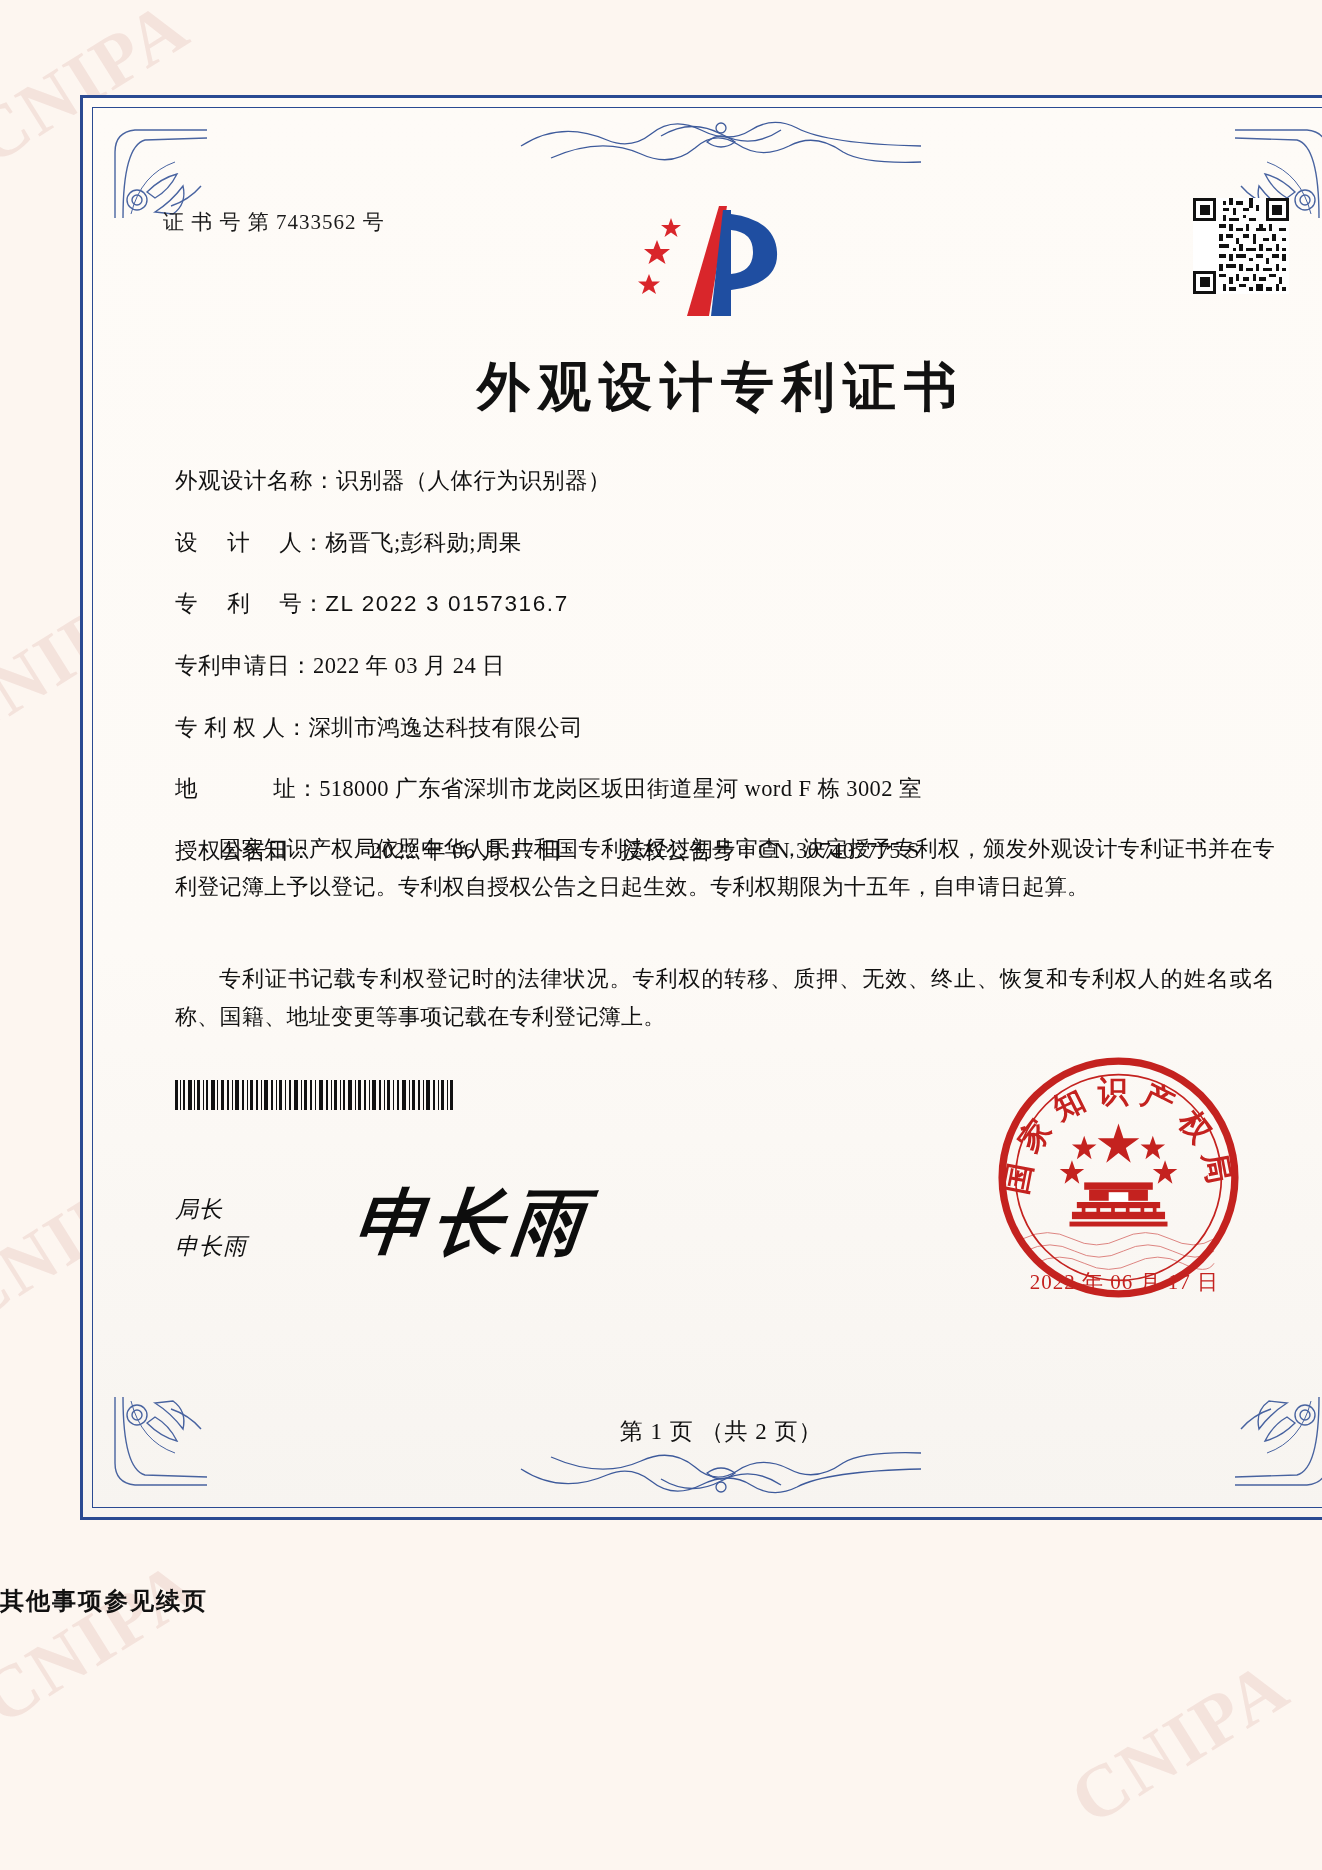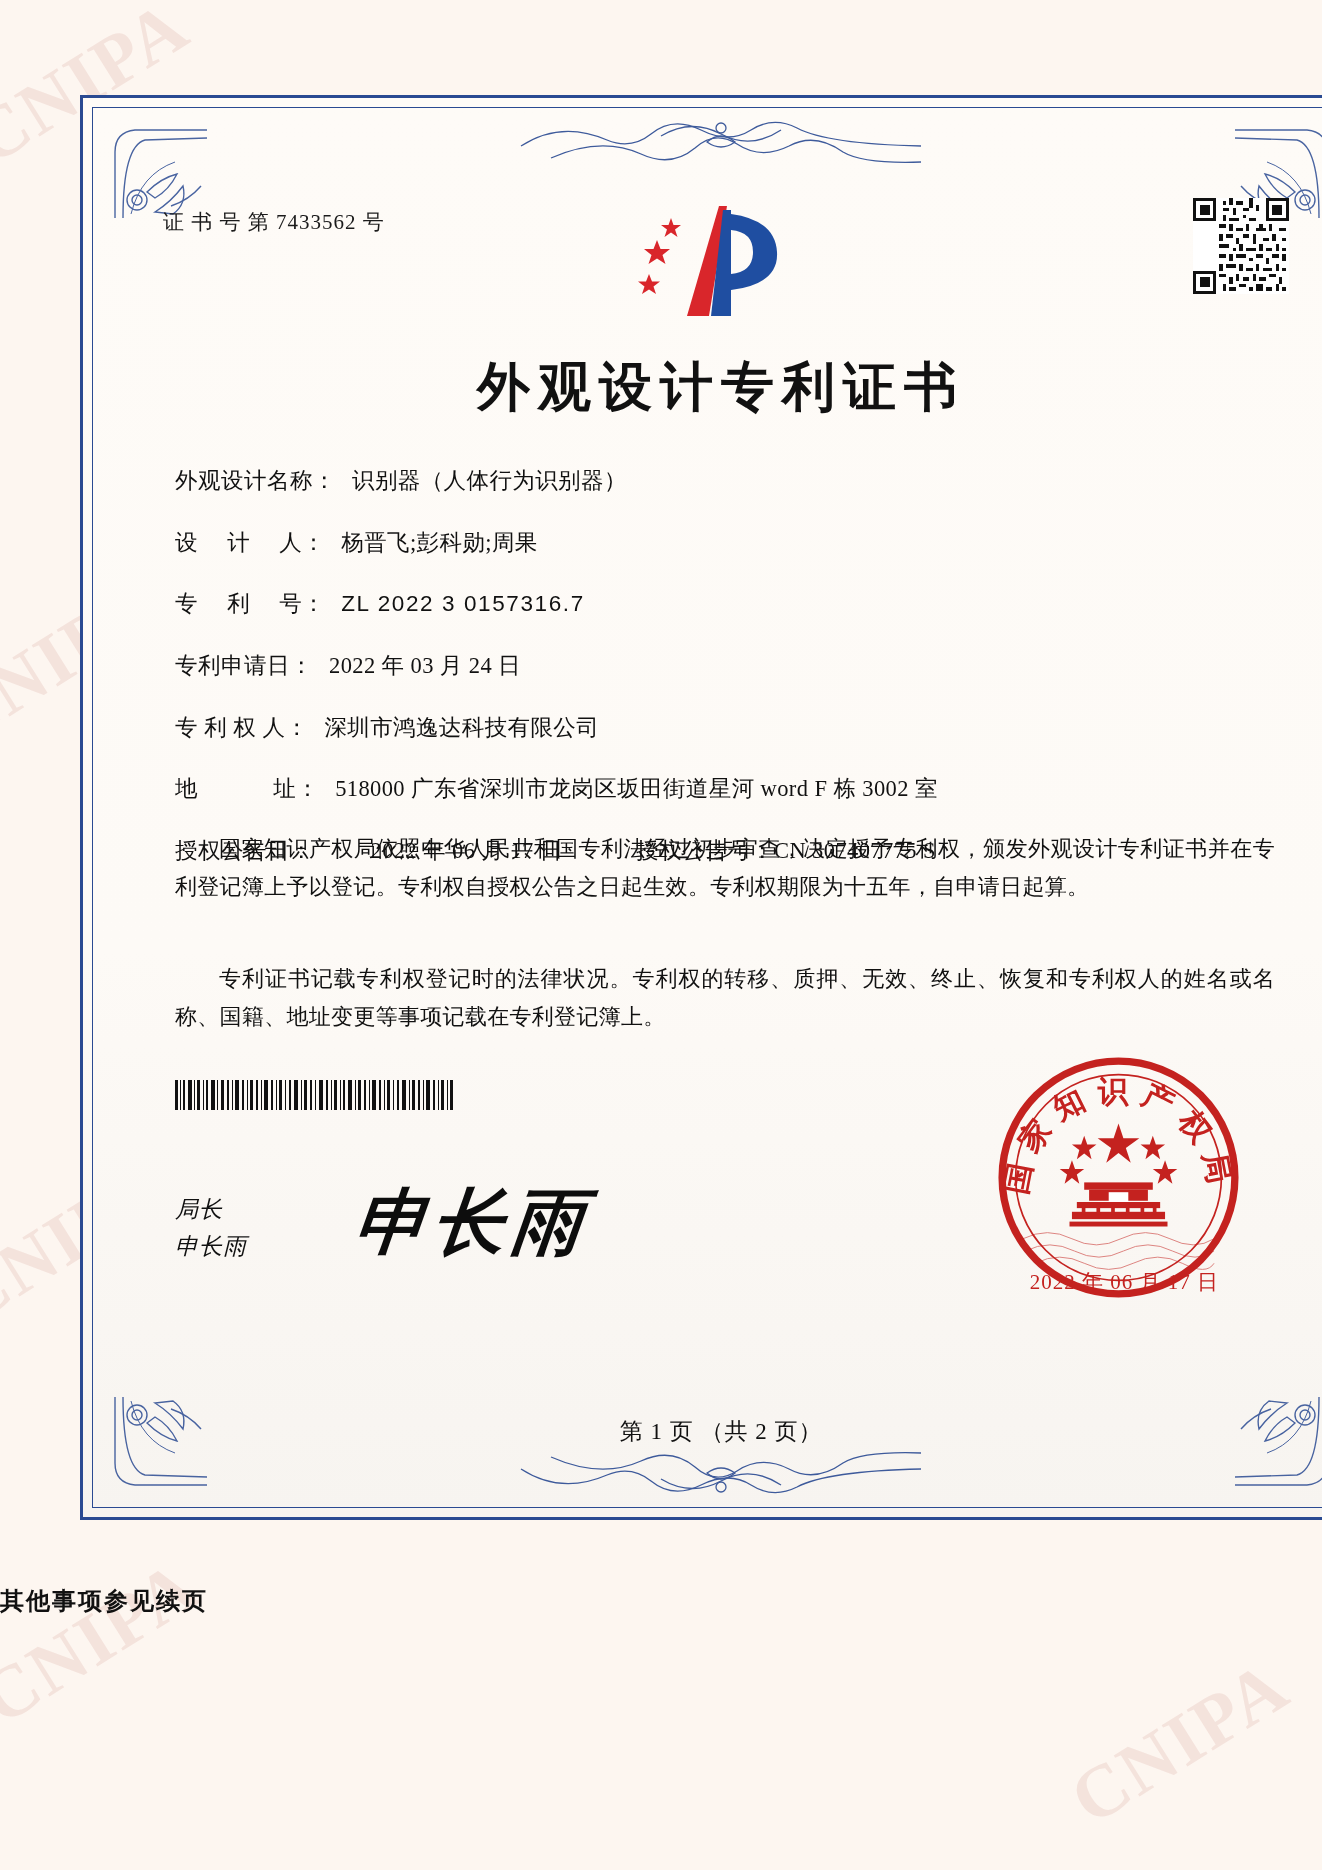--- a/index.html
+++ b/index.html
@@ -135,21 +135,20 @@
     right: 60px;
     top: 345px;
     font-size: 22.5px;
     color: #111;
   }
   .row {
     display: flex;
     align-items: flex-start;
     margin-bottom: 29px;
     line-height: 1.45;
-    gap: 16px;
   }
   .lab {
     flex: 0 0 auto;
     white-space: pre;
     letter-spacing: 0.5px;
   }
   .val {
     flex: 1 1 auto;
     letter-spacing: 0.4px;
   }

